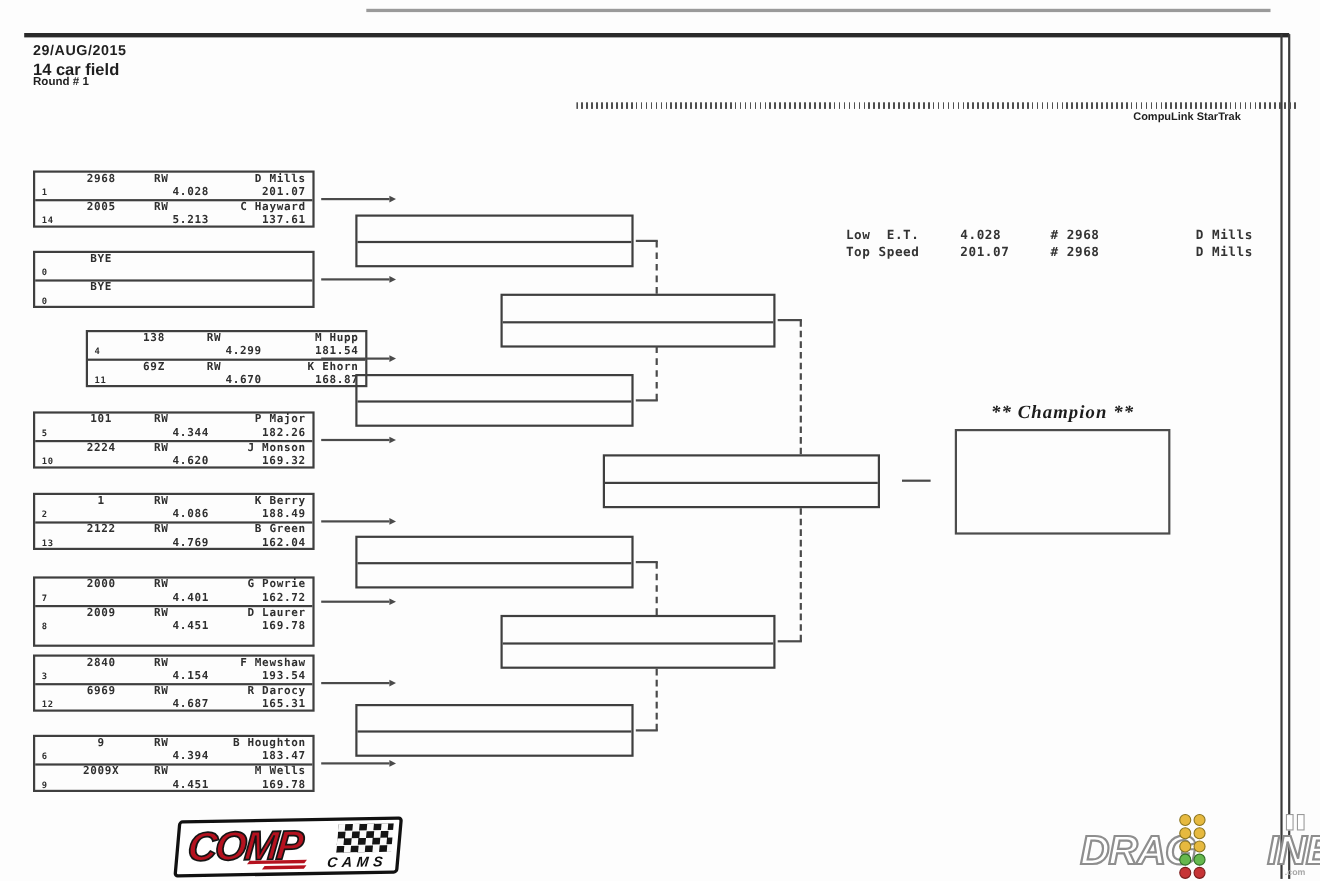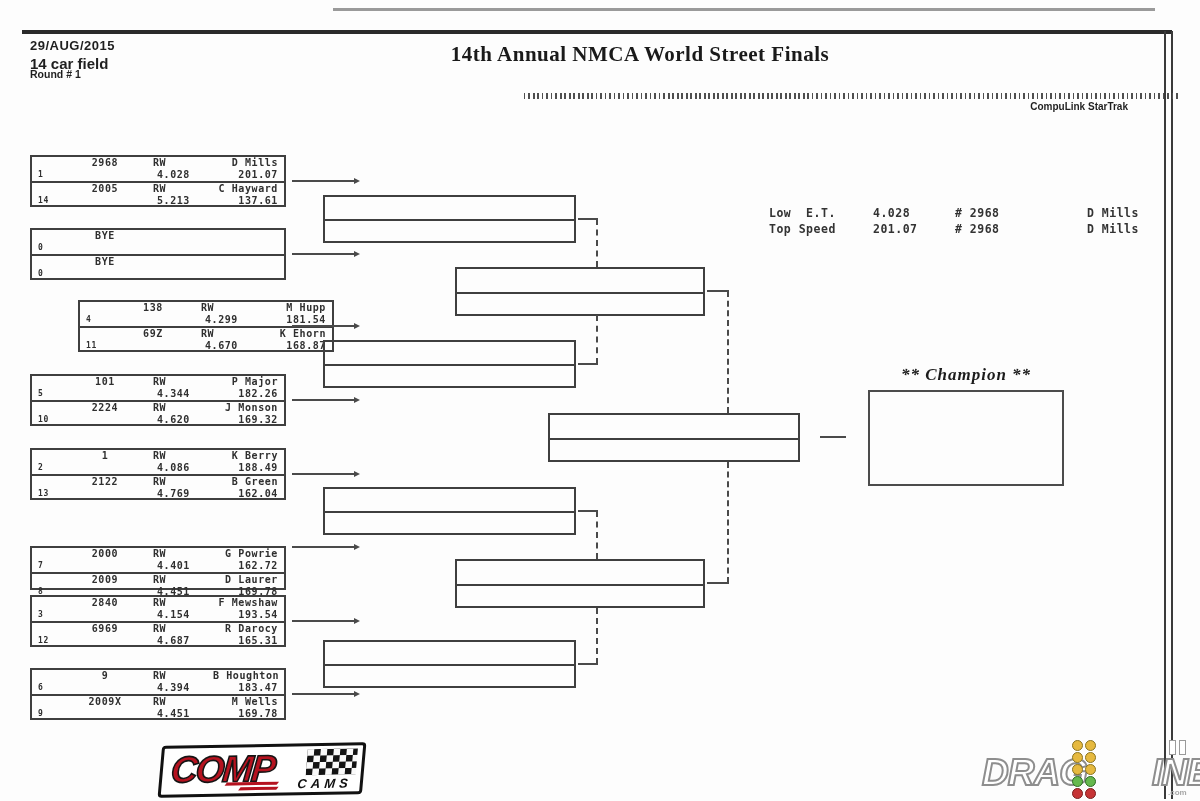--- a/index.html
+++ b/index.html
@@ -32,21 +32,21 @@
   .stats span{white-space:pre;margin-left:26px;}
   .stats .num{text-align:left;}
 
   
   .box{position:absolute;border:2px solid #3f3f3f;background:transparent;box-sizing:border-box;}
   .half{height:50%;box-sizing:border-box;}
   .half.bot{border-top:2px solid #3f3f3f;}
   .entry{height:24px;box-sizing:border-box;}
   .entry.bot{border-top:2px solid #3f3f3f;}
   .eline{display:grid;font-size:10px;font-weight:bold;letter-spacing:.6px;line-height:12px;color:#2f2f2f;}
-  .l1{grid-template-columns:96px 60px 1fr;padding:0 6px 0 25px;}
+  .l1{grid-template-columns:96px 60px 1fr;padding:0 6px 0 12px;}
   .l1 .car{text-align:center;}
   .l1 .drv{text-align:right;white-space:nowrap;}
   .l2{grid-template-columns:30px 122px 1fr;padding:0 6px;}
   .l2 .seed{font-size:8px;}
   .l2 .et{text-align:right;}
   .l2 .spd{text-align:right;}
 
   
   .hline{position:absolute;height:2px;background:#4a4a4a;}
   .ah{position:absolute;width:0;height:0;border-left:6px solid #4a4a4a;border-top:3px solid transparent;border-bottom:3px solid transparent;}
@@ -92,21 +92,20 @@
 <div class="page">
 
   <div class="scan-top"></div>
   <div class="frame-top"></div>
   <div class="frame-right-a"></div>
   <div class="frame-right-b"></div>
 
   <div class="hdr-small hdr-date">29/AUG/2015</div>
   <div class="hdr-small hdr-field">14 car field</div>
   <div class="hdr-small hdr-round">Round # 1</div>
-  <div class="event-title">14th Annual NMCA World Street Finals</div>
   <div class="dotted-band"></div>
   <div class="timing">CompuLink StarTrak</div>
 
   <div class="stats">
     <span>Low  E.T.</span>
     <span class="num">4.028</span>
     <span># 2968</span>
     <span>D Mills</span>
     <span>Top Speed</span>
     <span class="num">201.07</span>
@@ -243,21 +242,21 @@
         <span class="drv">B Green</span>
       </div>
       <div class="eline l2">
         <span class="seed">13</span>
         <span class="et">4.769</span>
         <span class="spd">162.04</span>
       </div>
     </div>
   </div>
 
-  <div class="box r1box" style="left: 30px; top: 546px; width: 256px; height: 44px;">
+  <div class="box r1box" style="left: 30px; top: 524px; width: 256px; height: 64px;">
     <div class="entry">
       <div class="eline l1">
         <span class="car">2000</span>
         <span class="cls">RW</span>
         <span class="drv">G Powrie</span>
       </div>
       <div class="eline l2">
         <span class="seed">7</span>
         <span class="et">4.401</span>
         <span class="spd">162.72</span>

